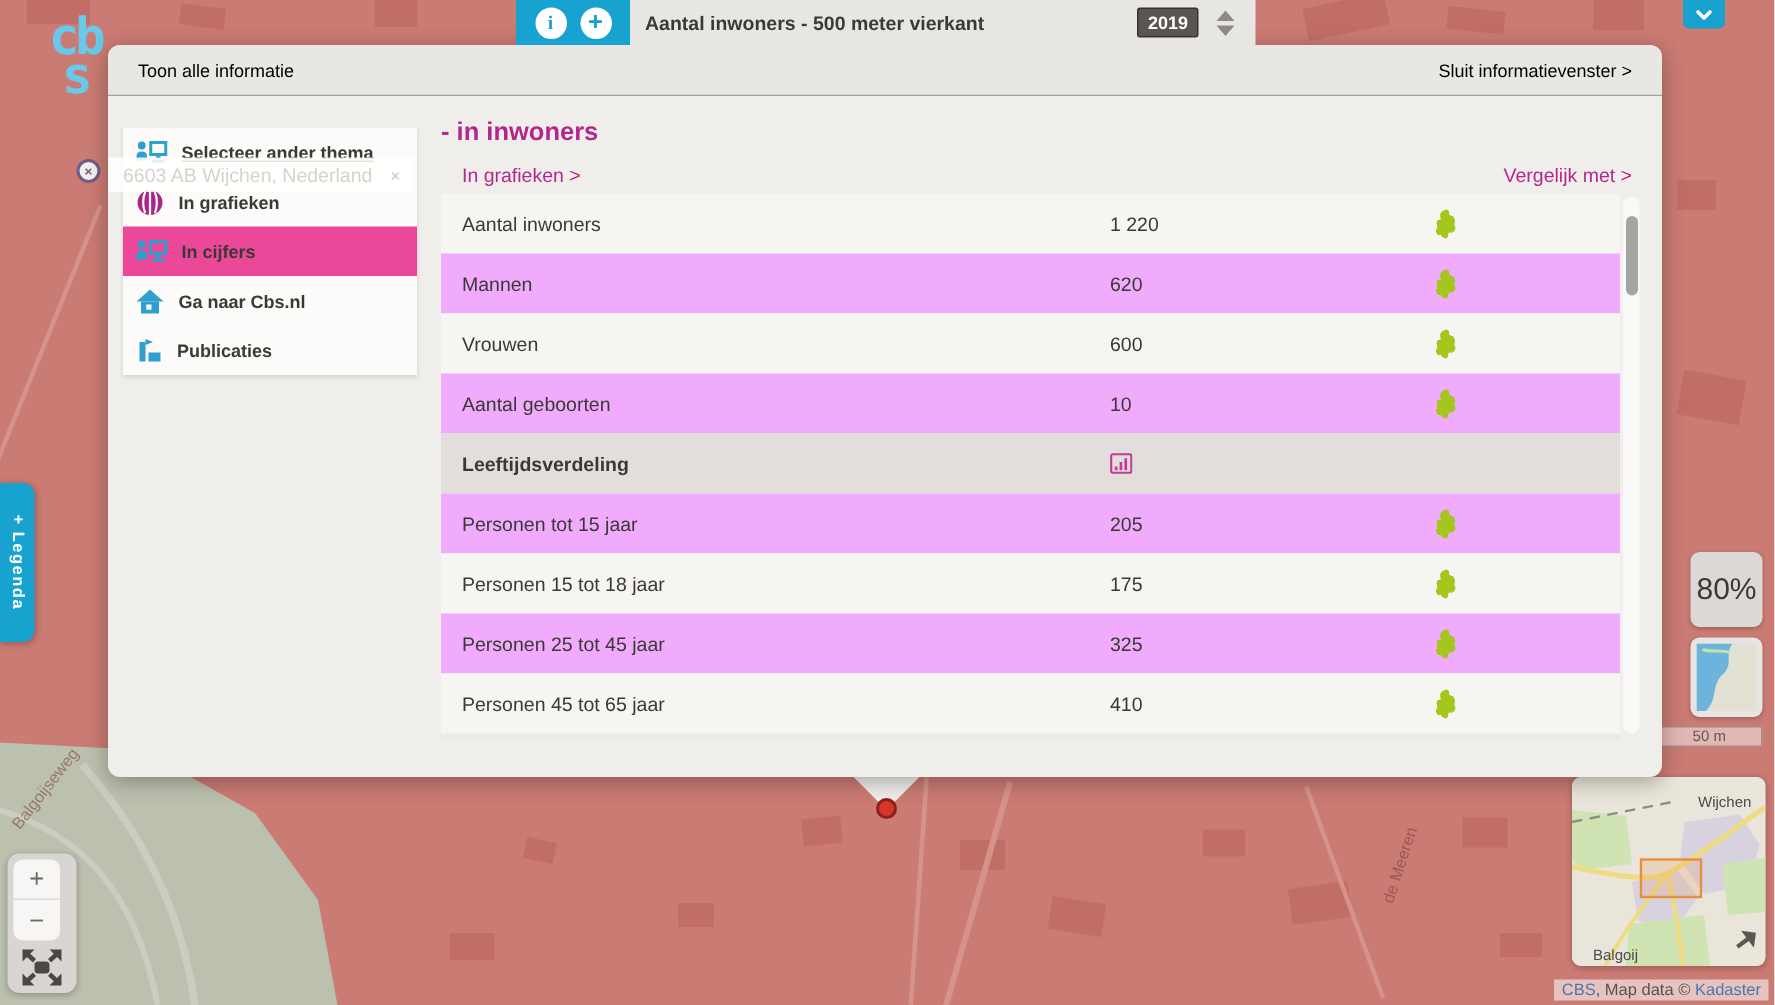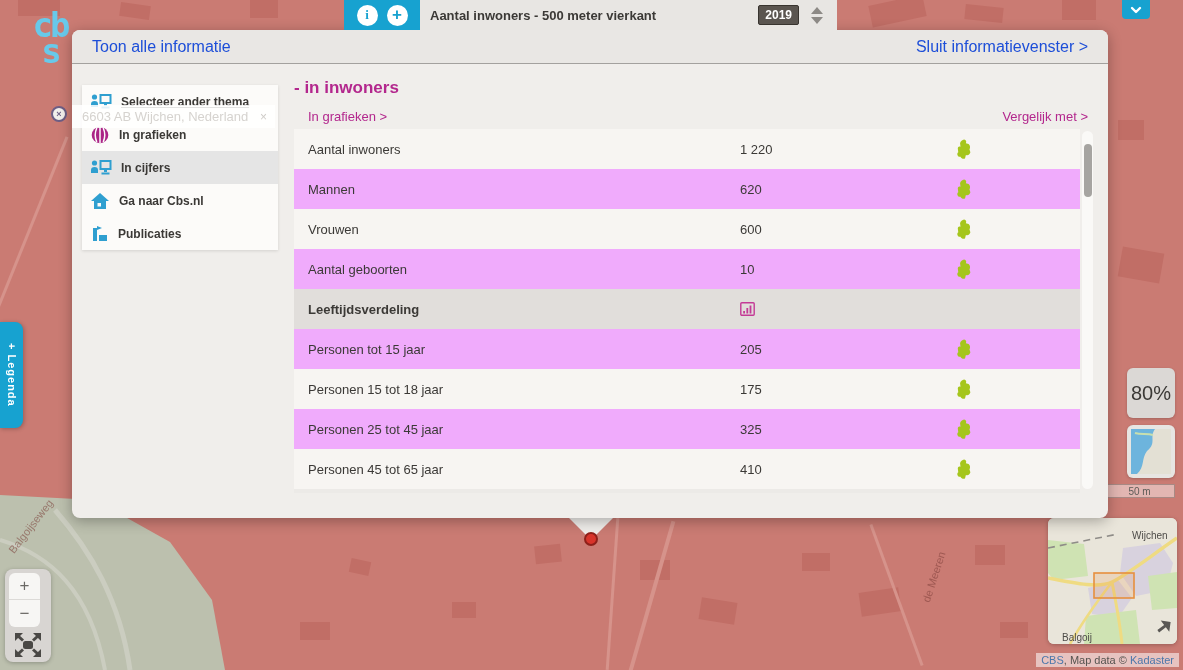--- a/index.html
+++ b/index.html
@@ -31,26 +31,26 @@
   .x-marker { position:absolute; left:51px; top:106px; width:16px; height:16px; border-radius:50%; background:#f2efec; border:2px solid #6d5e85; color:#6d5e85; font-size:9px; font-weight:bold; display:flex; align-items:center; justify-content:center; z-index:5; }
 
   
   .legend-tab { position:absolute; left:0; top:322px; width:23px; height:106px; background:#17a2d0; border-radius:0 8px 8px 0; z-index:6; box-shadow:1px 1px 4px rgba(0,0,0,.25); display:flex; align-items:center; justify-content:center; }
   .legend-tab span { writing-mode:vertical-rl; color:#fff; font-size:11px; font-weight:bold; letter-spacing:1px; }
 
   
   .panel { position:absolute; left:72px; top:30px; width:1036px; height:488px; background:#f0eeeb; border-radius:8px; box-shadow:0 3px 14px rgba(0,0,0,.3); z-index:10; }
   .panel-pointer { position:absolute; left:569px; top:518px; width:0; height:0; border-left:22px solid transparent; border-right:22px solid transparent; border-top:22px solid #f0eeeb; z-index:10; }
   .panel-header { position:absolute; left:0; top:0; width:100%; height:34px; background:#e9e7e4; border-bottom:1px solid #a3a19e; border-radius:8px 8px 0 0; display:flex; align-items:center; justify-content:space-between; padding:0 20px; }
-  .panel-header div { font-size:16px; color:#1d4ed8; }
+  .panel-header div { font-size:12px; color:#000000; }
 
   
   .menu { position:absolute; left:10px; top:55px; width:196px; background:#fcfbf9; z-index:2; box-shadow:0 1px 3px rgba(0,0,0,.12); }
   .menu-item { height:33px; display:flex; align-items:center; gap:9px; padding:4px 8px; cursor:pointer; }
-  .menu-item.selected { background:#e5e5e5; }
+  .menu-item.selected { background:#ec4899; }
   .menu-item .lbl { font-size:12px; font-weight:bold; color:#3b3936; }
   .menu-item .lbl.u { text-decoration:underline; }
   .search-overlay { position:absolute; left:0; top:75px; width:203px; height:23px; background:rgba(255,255,255,0.86); z-index:3; display:flex; align-items:center; }
   .search-overlay .txt { font-size:13px; color:#d6d3cf; padding-left:10px; flex:1; white-space:nowrap; overflow:hidden; }
   .search-overlay .x { font-size:12px; color:#cfccc8; padding-right:8px; cursor:pointer; }
 
   
   .content-title { position:absolute; left:222px; top:48px; font-size:17px; font-weight:bold; color:#b3278d; }
   .link { position:absolute; font-size:13px; color:#b3278d; cursor:pointer;margin-left:14px; }
   .link-left { left:222px; top:79px; }

